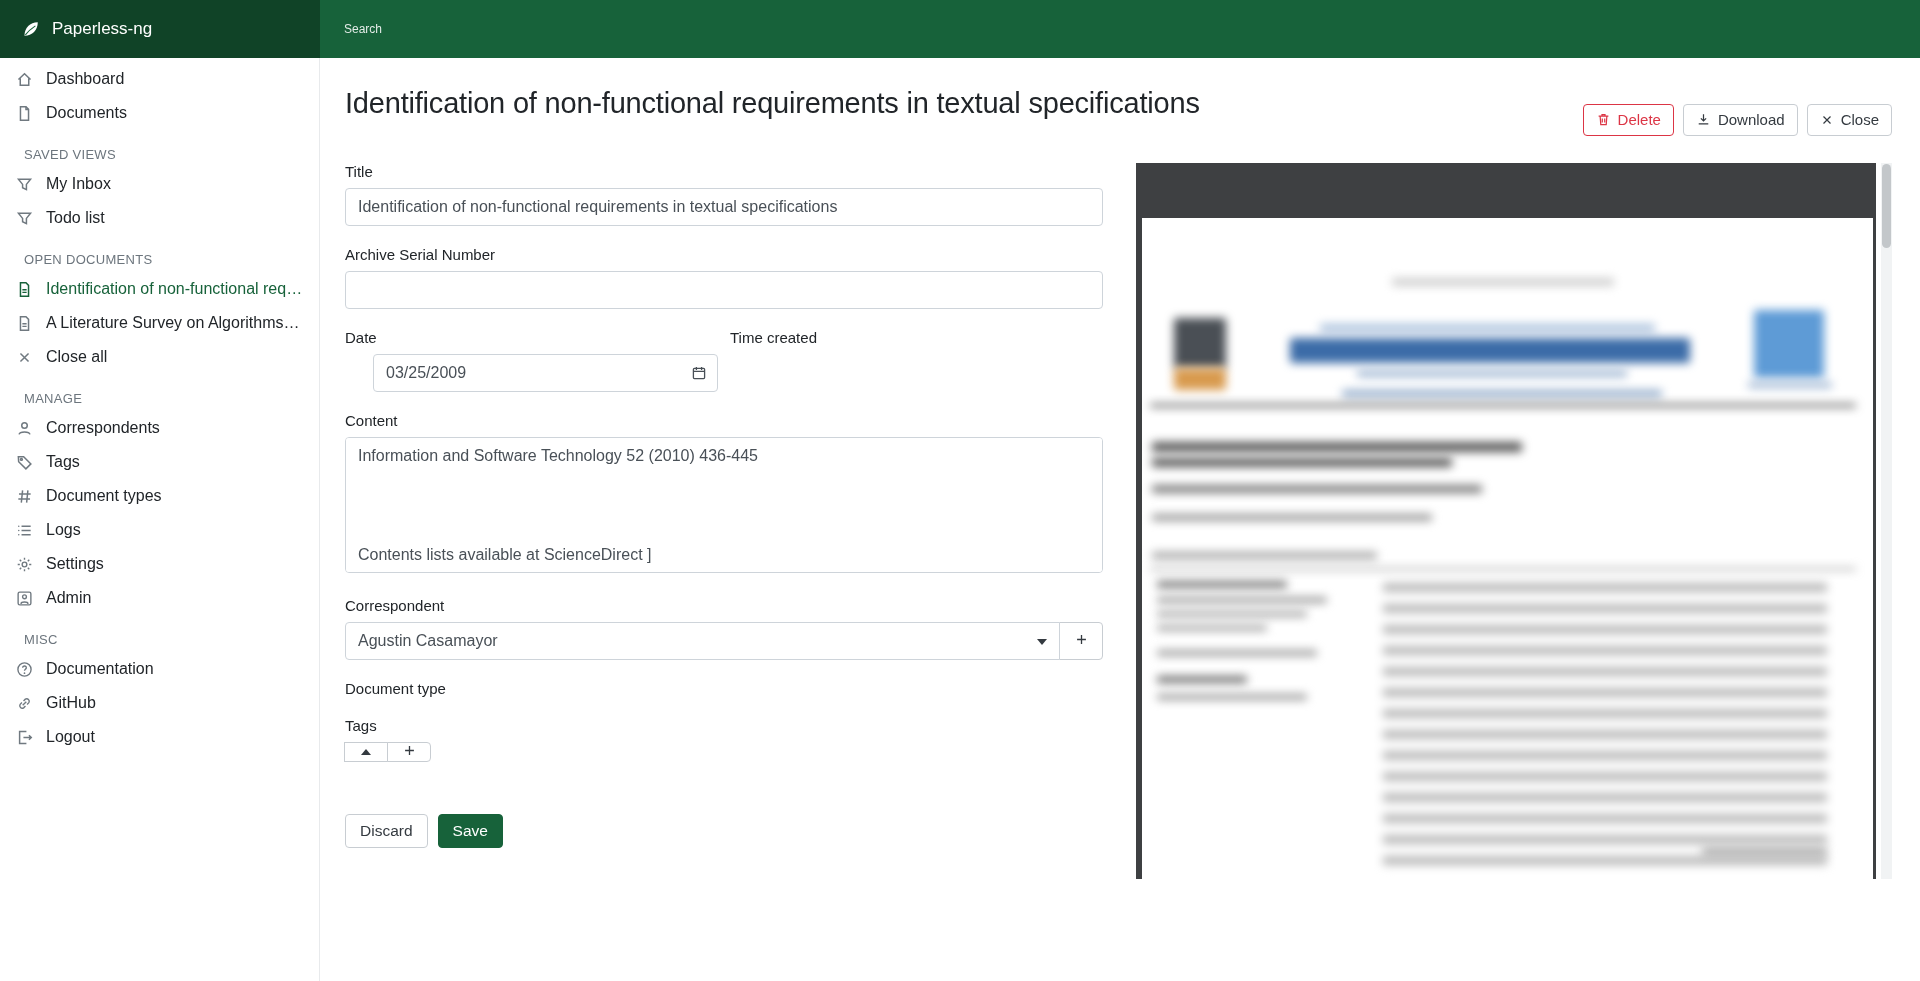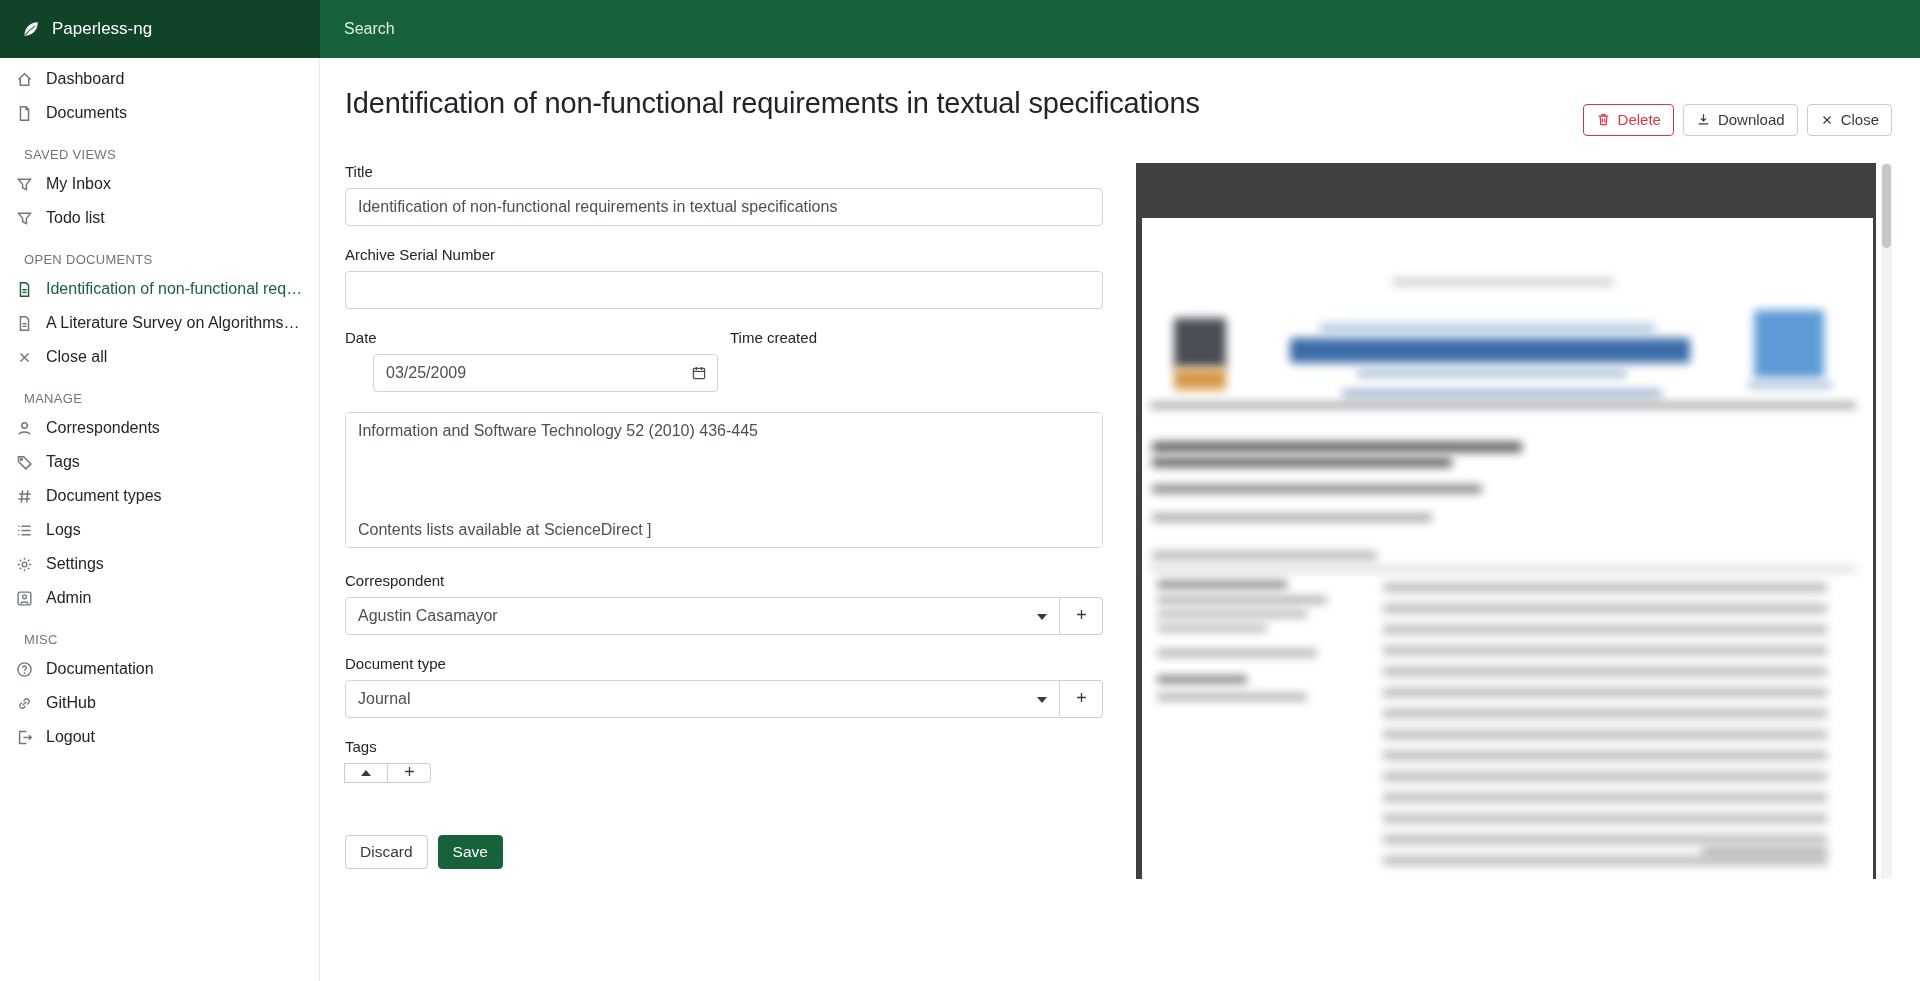--- a/index.html
+++ b/index.html
@@ -4,21 +4,21 @@
 <style>
   * { box-sizing: border-box; margin: 0; padding: 0; }
   html, body { width: 1920px; height: 981px; font-family: "Liberation Sans", sans-serif; background: #fff; overflow: hidden; }
   .app { position: relative; width: 1920px; height: 981px; overflow: hidden; }
 
   
   .navbar { position: absolute; top: 0; left: 0; width: 100%; height: 58px; display: flex; z-index: 20; }
   .brand { width: 320px; flex: none; background: var(--brand-green, #104327); color: #fff; display: flex; align-items: center; gap: 11px; padding: 0 21px; font-size: 17px; cursor: pointer; }
   .brand-icon { display: inline-flex; color: #fff; }
   .nav-search { flex: 1; background: var(--nav-green, #17623a); display: flex; align-items: center; padding: 0 24px; }
-  .search-input { width: 100%; background: transparent; border: none; outline: none; color: rgba(255,255,255,.95); font-size: 16px; font-family: inherit; }
+  .search-input { width: 100%; background: transparent; border: none; outline: none; color: rgba(255,255,255,.95); font-size: 12px; font-family: inherit; }
   .search-input::placeholder { color: rgba(255,255,255,.88); }
 
   
   .sidebar { position: absolute; top: 49px; left: 0; bottom: 0; width: 320px; background: #fff; border-right: 1px solid #e8eaec; padding-top: 13px; overflow: hidden; }
   .nav-item { display: flex; align-items: center; gap: 13px; padding: 8px 16px; font-size: 16px; color: #212529; cursor: pointer; white-space: nowrap; }
   .nav-icon { width: 17px; height: 17px; flex: none; display: inline-flex; color: #707980; }
   .nav-label { overflow: hidden; text-overflow: ellipsis; }
   .nav-item.active, .nav-item.active .nav-icon { color: var(--green, #17623a); }
   .nav-header { padding: 17px 24px 5px 24px; font-size: 13px; color: #6c757d; letter-spacing: .3px; }
 
@@ -324,20 +324,21 @@
                   </svg>
                 </span>
             </div>
           </div>
           <div class="field-col">
             <label>Time created</label>
           </div>
         </div>
 
         <div class="field">
+          <label>Content</label>
           <textarea class="form-control" spellcheck="false" style="">Information and Software Technology 52 (2010) 436-445
 
 
 
 Contents lists available at ScienceDirect ]
 
 
 
 
 
@@ -354,31 +355,20 @@
             <button type="button" class="btn-addon">
               <span><svg width="15" height="15" viewBox="0 0 16 16" fill="none" stroke="currentColor" stroke-width="1.4">
                     <path d="M8 3.3v9.4M3.3 8h9.4"></path>
                   </svg></span>
             </button>
           </div>
         </div>
 
         <div class="field">
           <label>Document type</label>
-          <div class="input-group">
-            <div class="select-box">
-              <span>Journal</span>
-              <span class="caret-down"></span>
-            </div>
-            <button type="button" class="btn-addon">
-              <span><svg width="15" height="15" viewBox="0 0 16 16" fill="none" stroke="currentColor" stroke-width="1.4">
-                    <path d="M8 3.3v9.4M3.3 8h9.4"></path>
-                  </svg></span>
-            </button>
-          </div>
         </div>
 
         <div class="field">
           <label>Tags</label>
           <div class="input-group">
             <button type="button" class="btn-addon">
               <span class="caret-up-shape"></span>
             </button>
             <button type="button" class="btn-addon">
               <span><svg width="15" height="15" viewBox="0 0 16 16" fill="none" stroke="currentColor" stroke-width="1.4">

